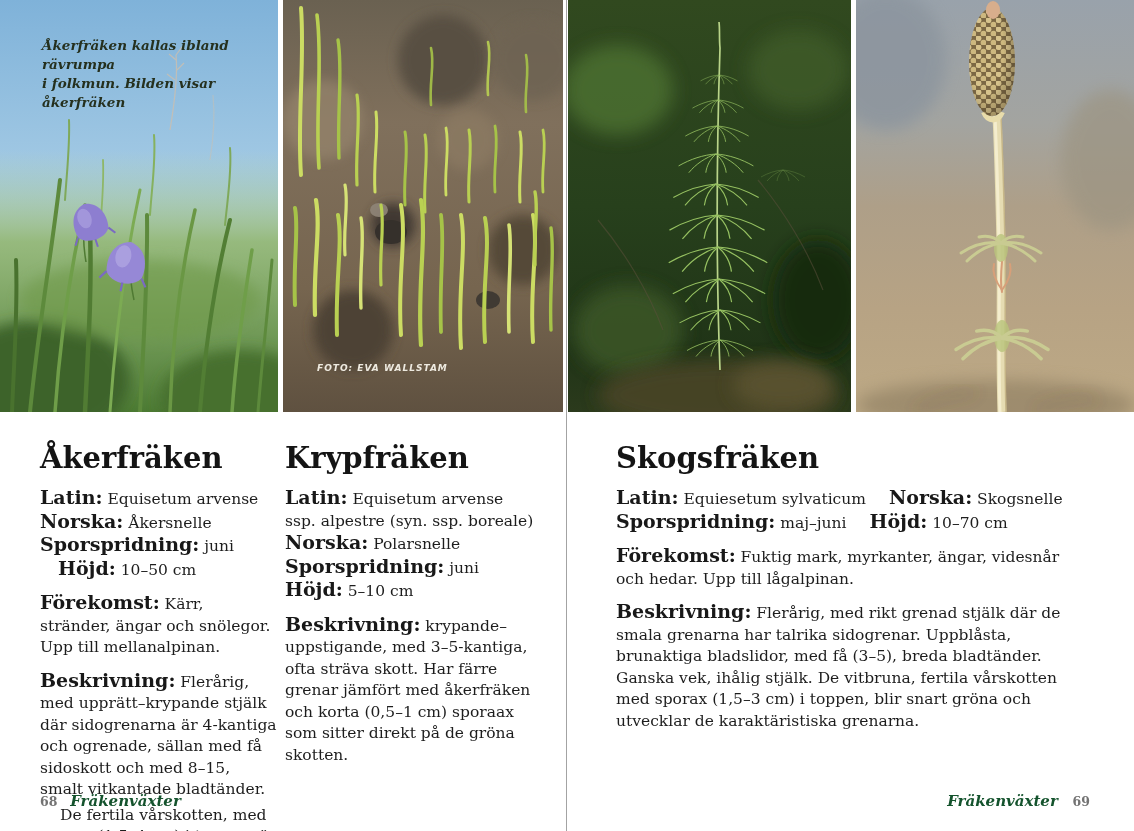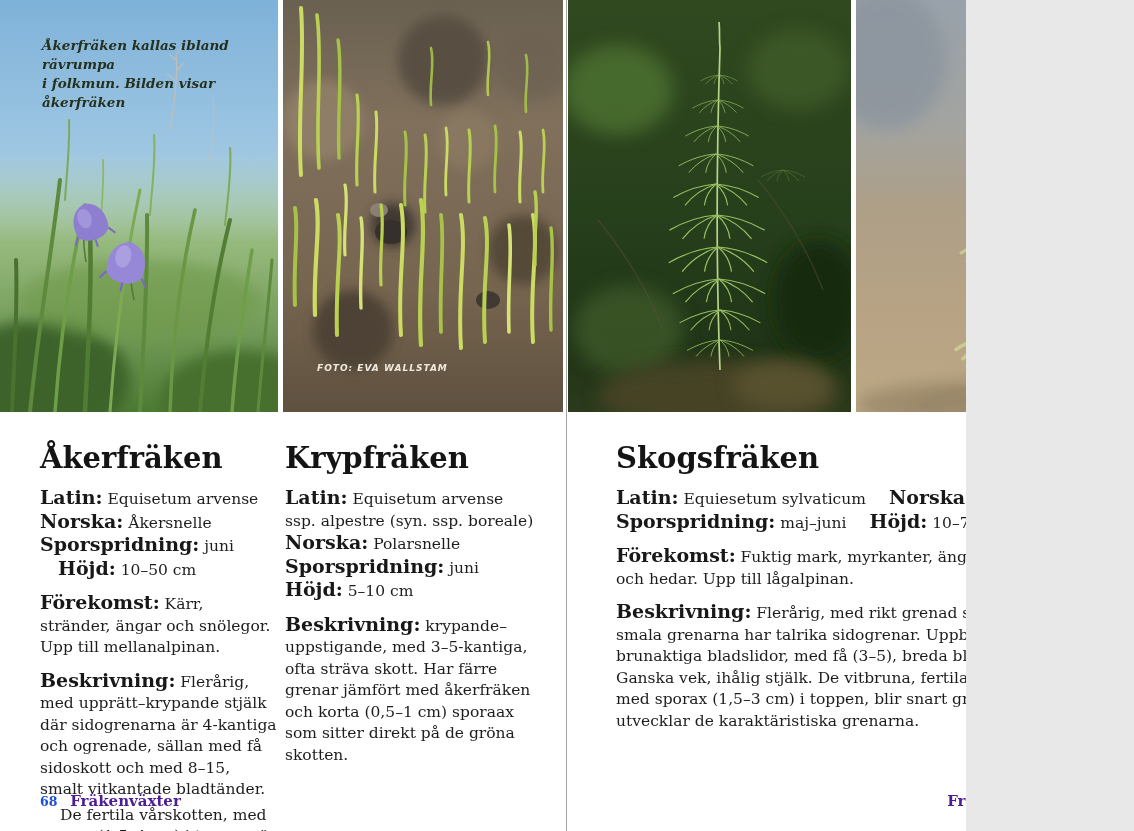--- a/index.html
+++ b/index.html
@@ -1,17 +1,17 @@
 <!DOCTYPE html>
 <html><head>
 <meta charset="utf-8">
 <style>
   html,body{margin:0;padding:0;background:#e8e8e8;}
   .spread{
-    position:relative;width:966px;height:831px;background:#ffffff;
+    position:relative;width:1134px;height:831px;background:#ffffff;
     font-family:"DejaVu Serif", serif;color:#1d1d1d;overflow:hidden;
   }
   
   .photo{position:absolute;top:0;height:412px;margin:0;overflow:hidden;}
   .photo svg{display:block;}
   .p1{left:0;width:278px;}
   .p2{left:283px;width:280px;}
   .p3{left:568px;width:283px;}
   .p4{left:856px;width:278px;}
   .photo-caption{
@@ -38,22 +38,22 @@
   .meta,.body{margin:0 0 11px 0;font-size:15.5px;line-height:21.5px;}
   .lbl{font-weight:bold;font-size:19px;color:#181818;}
   .ital{}
   .gap-left{margin-left:18px;}
   .indent{text-indent:20px;margin-top:0;}
   .body{margin-bottom:11px;}
   
   .footer{position:absolute;top:792px;font-size:15px;}
   .footer-left{left:40px;}
   .footer-right{left:616px;width:474px;text-align:right;}
-  .pagenum{font-size:12.5px;font-weight:bold;color:#1d4ed8;}
-  .flabel{font-weight:bold;color:#4c1d95;}
+  .pagenum{font-size:12.5px;font-weight:bold;color:#737373;}
+  .flabel{font-weight:bold;color:#14532d;font-style:italic;}
   .footer-left .flabel{margin-left:8px;}
   .footer-right .pagenum{margin-left:10px;}
 </style>
 </head>
 <body>
 
 <div class="spread">
 
   <figure class="photo p1">
     <svg width="278" height="412" viewBox="0 0 278 412">

